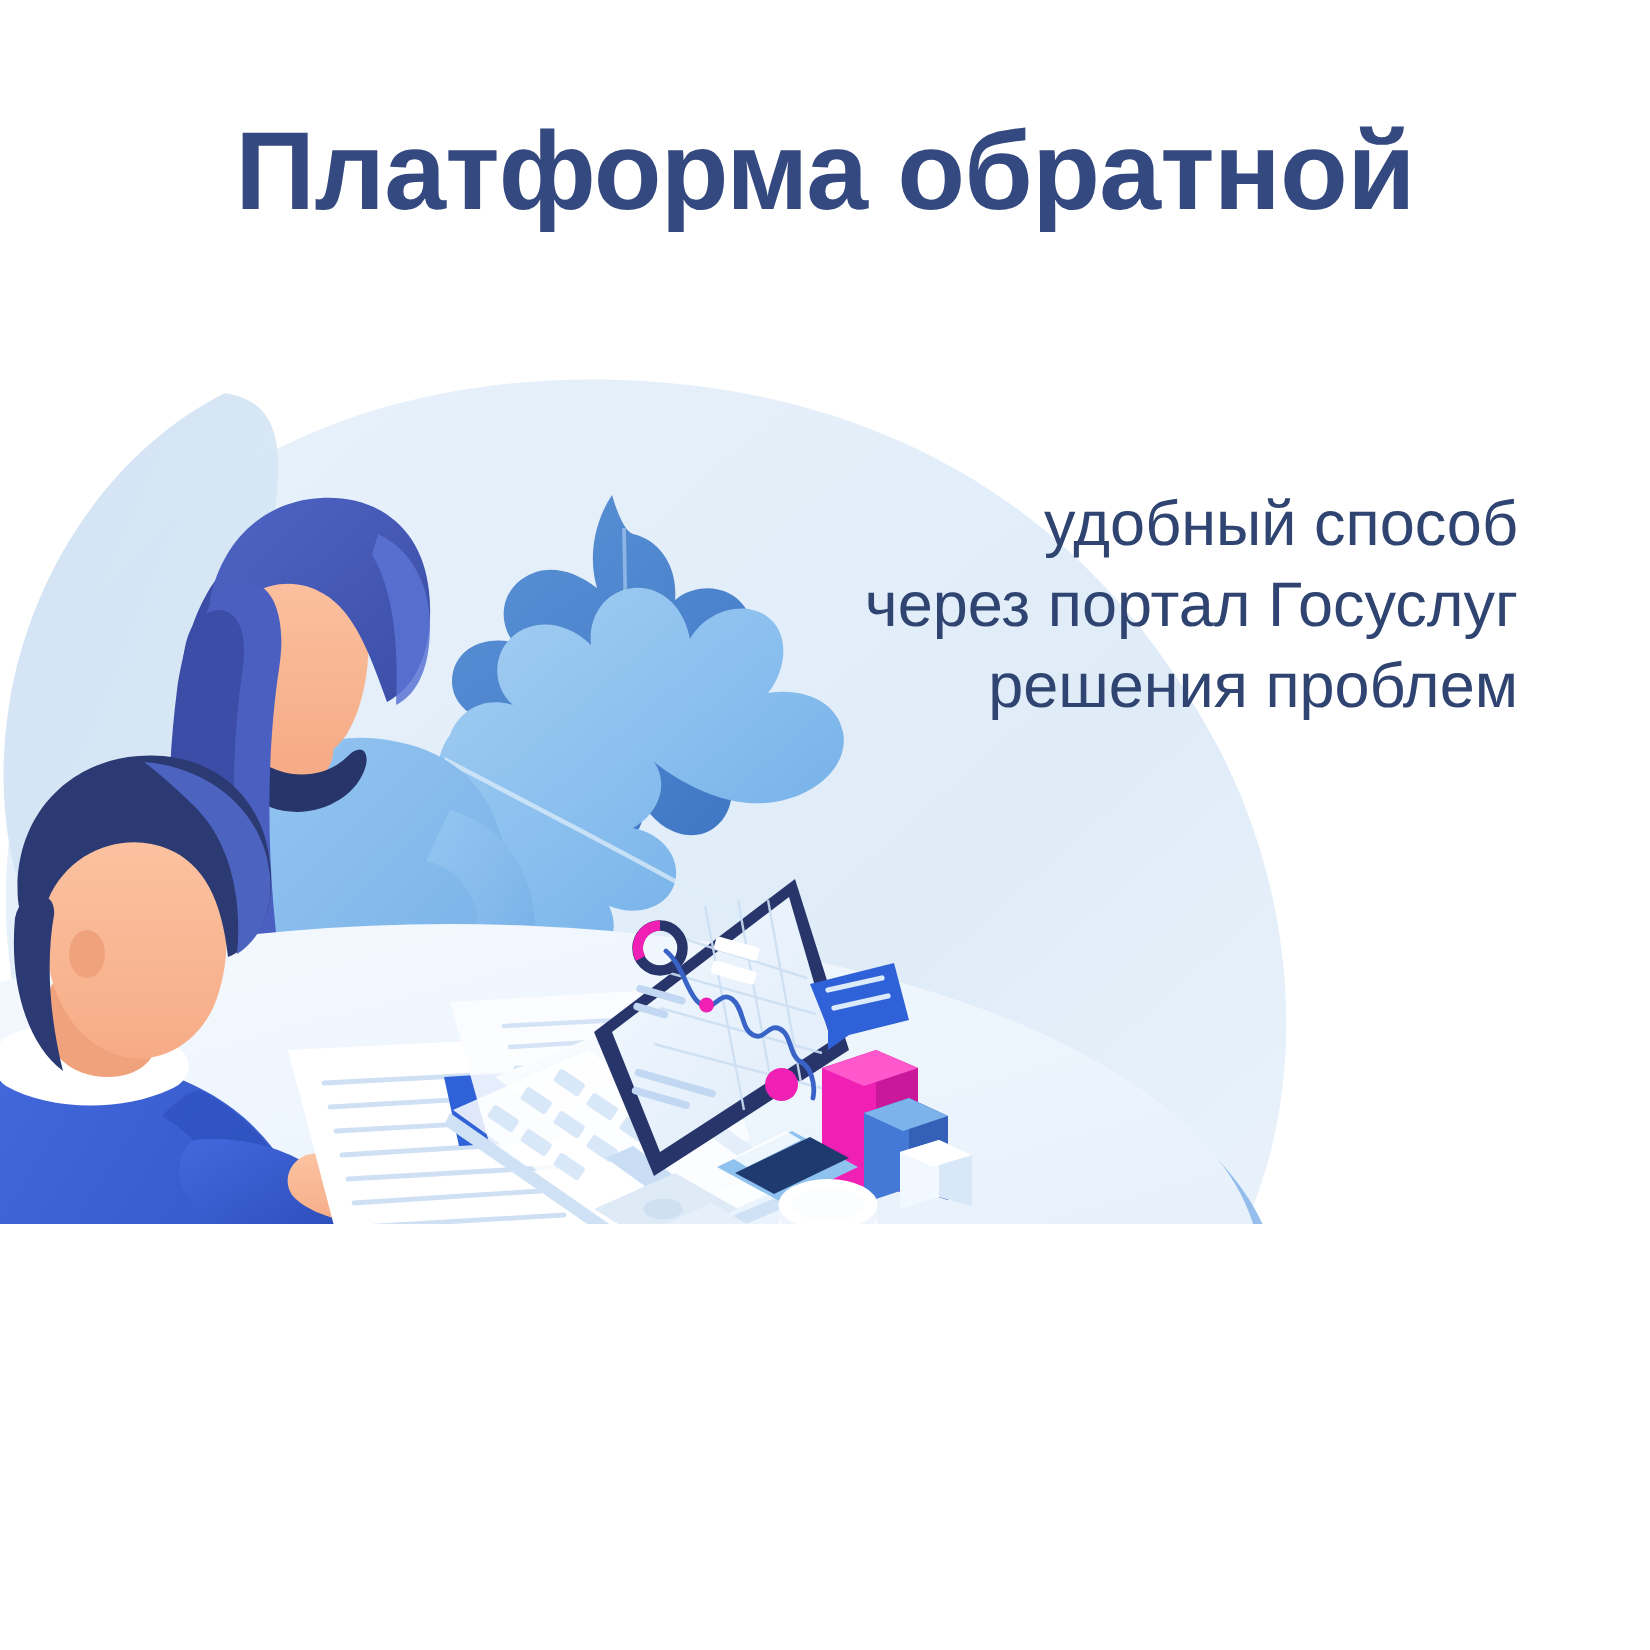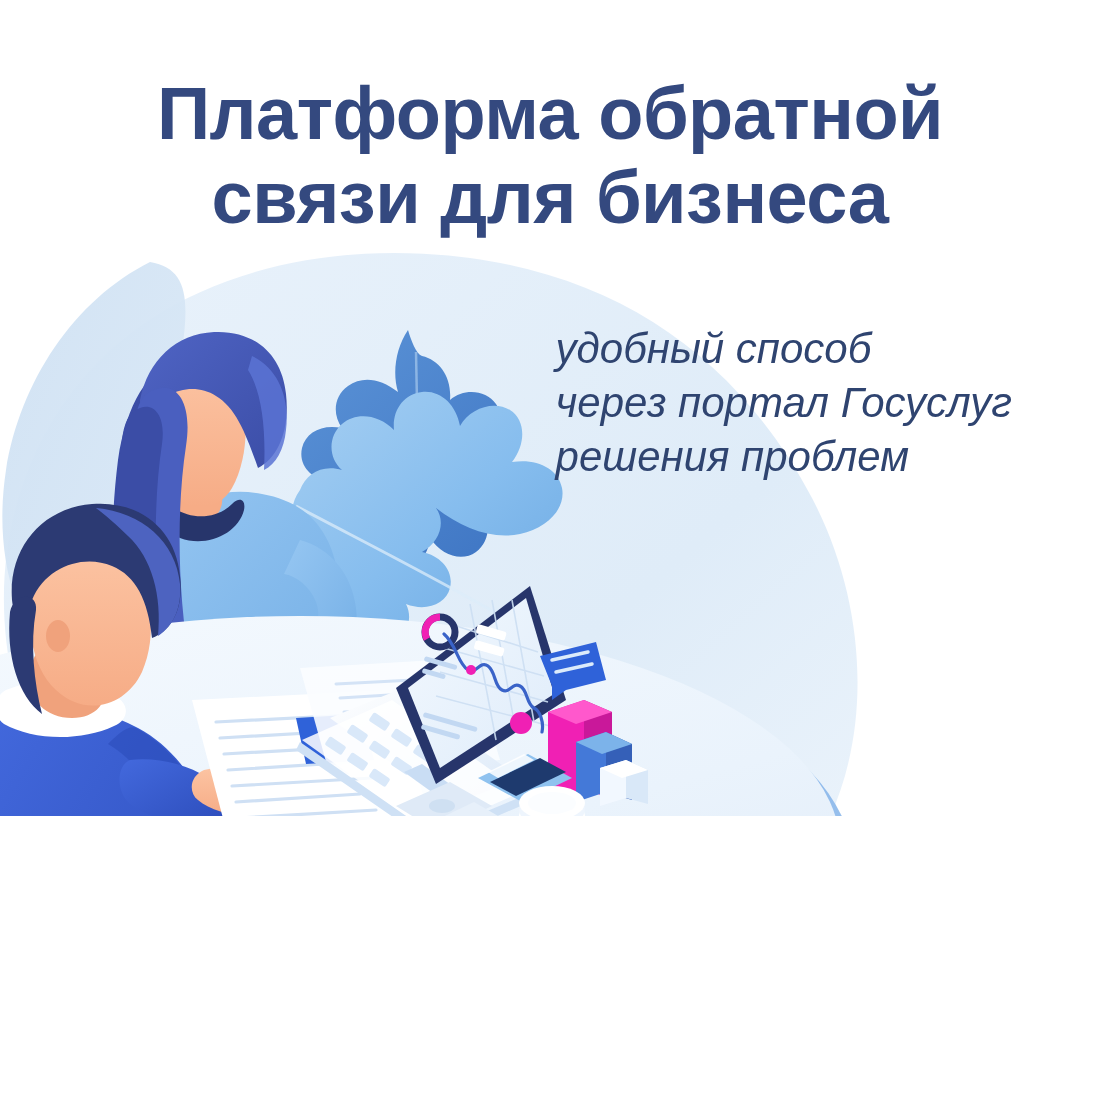--- a/index.html
+++ b/index.html
@@ -29,24 +29,23 @@
     font-weight:700;
     font-size:74px;
     line-height:84px;
     letter-spacing:-0.5px;
     color:#34497f;
     white-space:nowrap;
   }
   .subtitle-block{
     position:absolute;
     right:88px;top:322px;
-    text-align:left;
+    text-align:right;
     z-index:40;
     pointer-events:none;
-    font-style:italic;
   }
   .subtitle-line{
     display:block;
     font-family:"Liberation Sans", sans-serif;
     font-weight:400;
     font-size:42px;
     line-height:54px;
     color:#2f4470;
     white-space:nowrap;
   }
@@ -400,21 +399,20 @@
       <ellipse cx="515" cy="858" rx="32" ry="16" fill="#d9e8f8"></ellipse>
       <ellipse cx="515" cy="850" rx="32" ry="16" fill="#ffffff"></ellipse>
       <ellipse cx="515" cy="850" rx="23" ry="10" fill="#f6fafe"></ellipse>
     </g>
 
     <rect x="0" y="980" width="1100" height="120" fill="url(#gSoftBottom)" opacity="0.55"></rect>
   </svg>
 
   <div class="title-block">
     <span class="title-line">Платформа обратной</span>
-    <span class="title-line">связи для бизнеса</span>
   </div>
 
   <div class="subtitle-block">
     <span class="subtitle-line">удобный способ</span>
     <span class="subtitle-line">через портал Госуслуг</span>
     <span class="subtitle-line">решения проблем</span>
   </div>
 
 </div>
 

